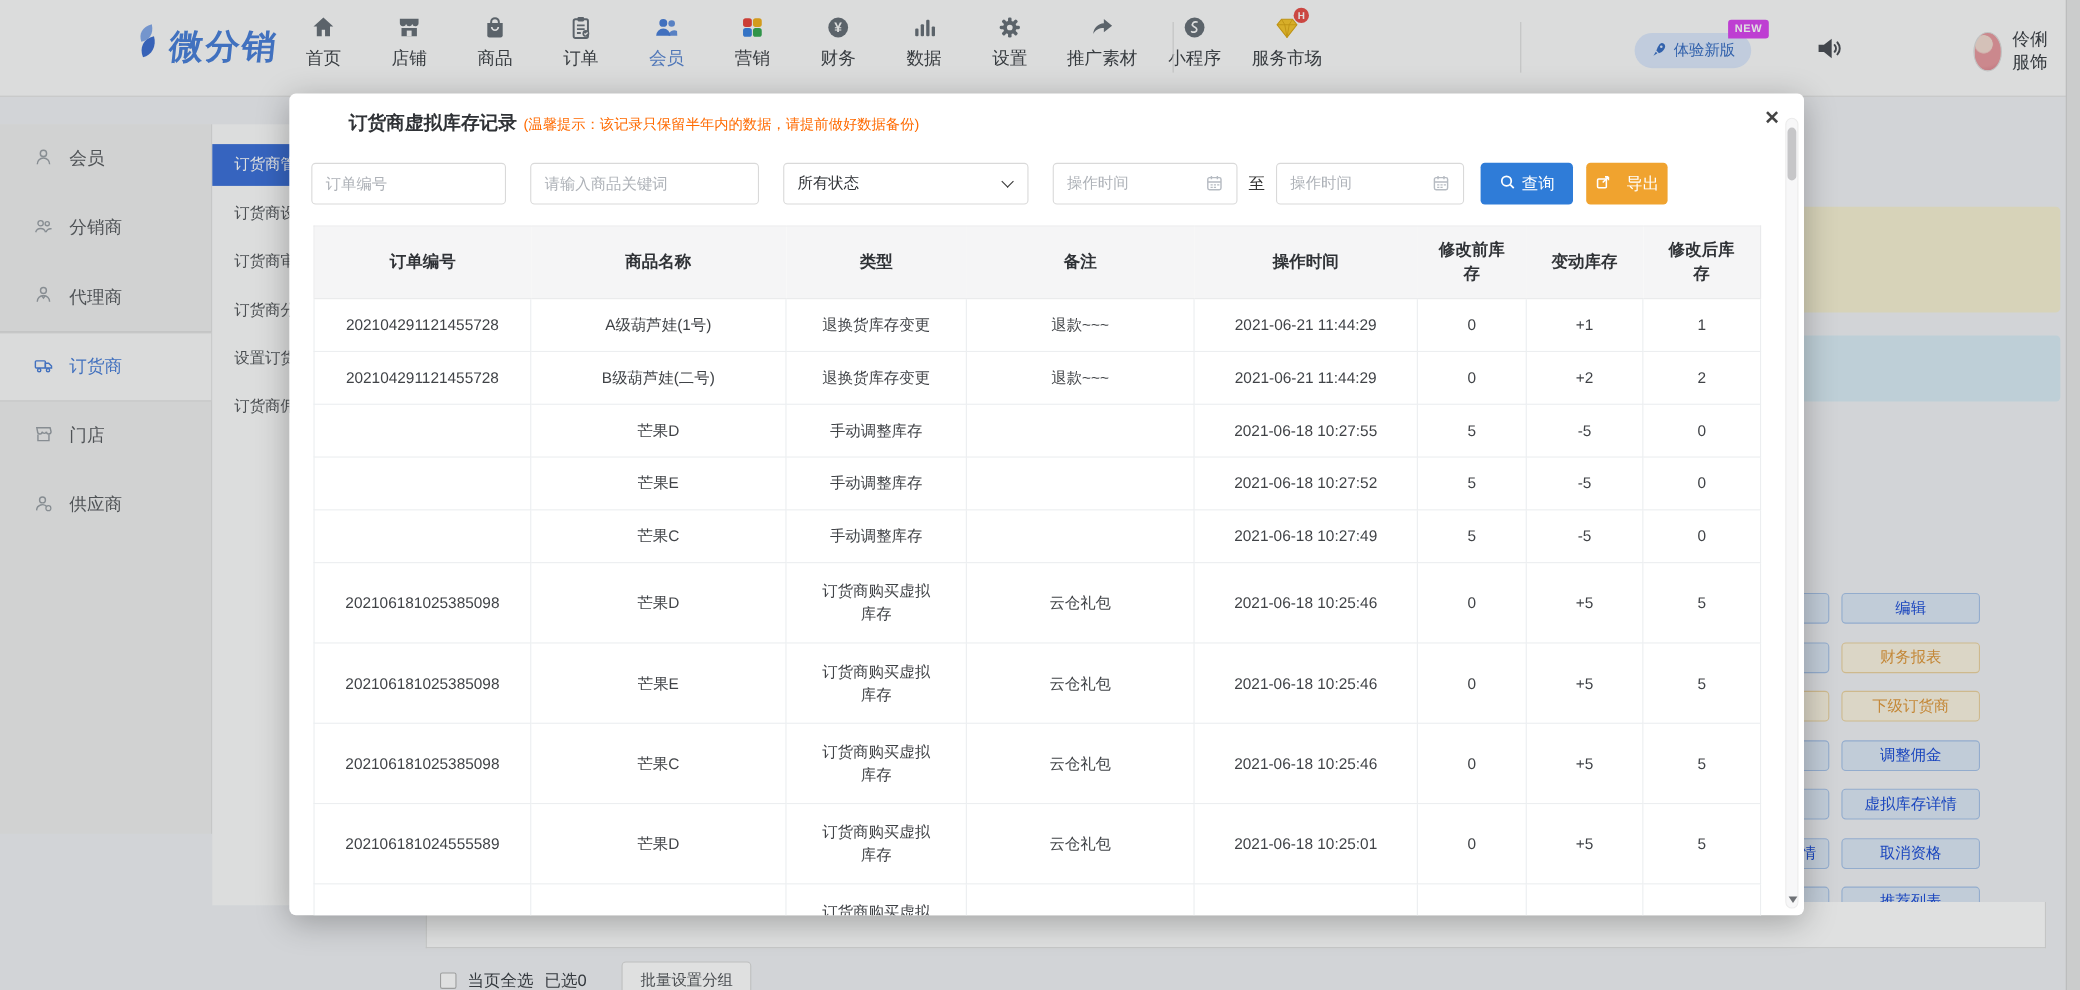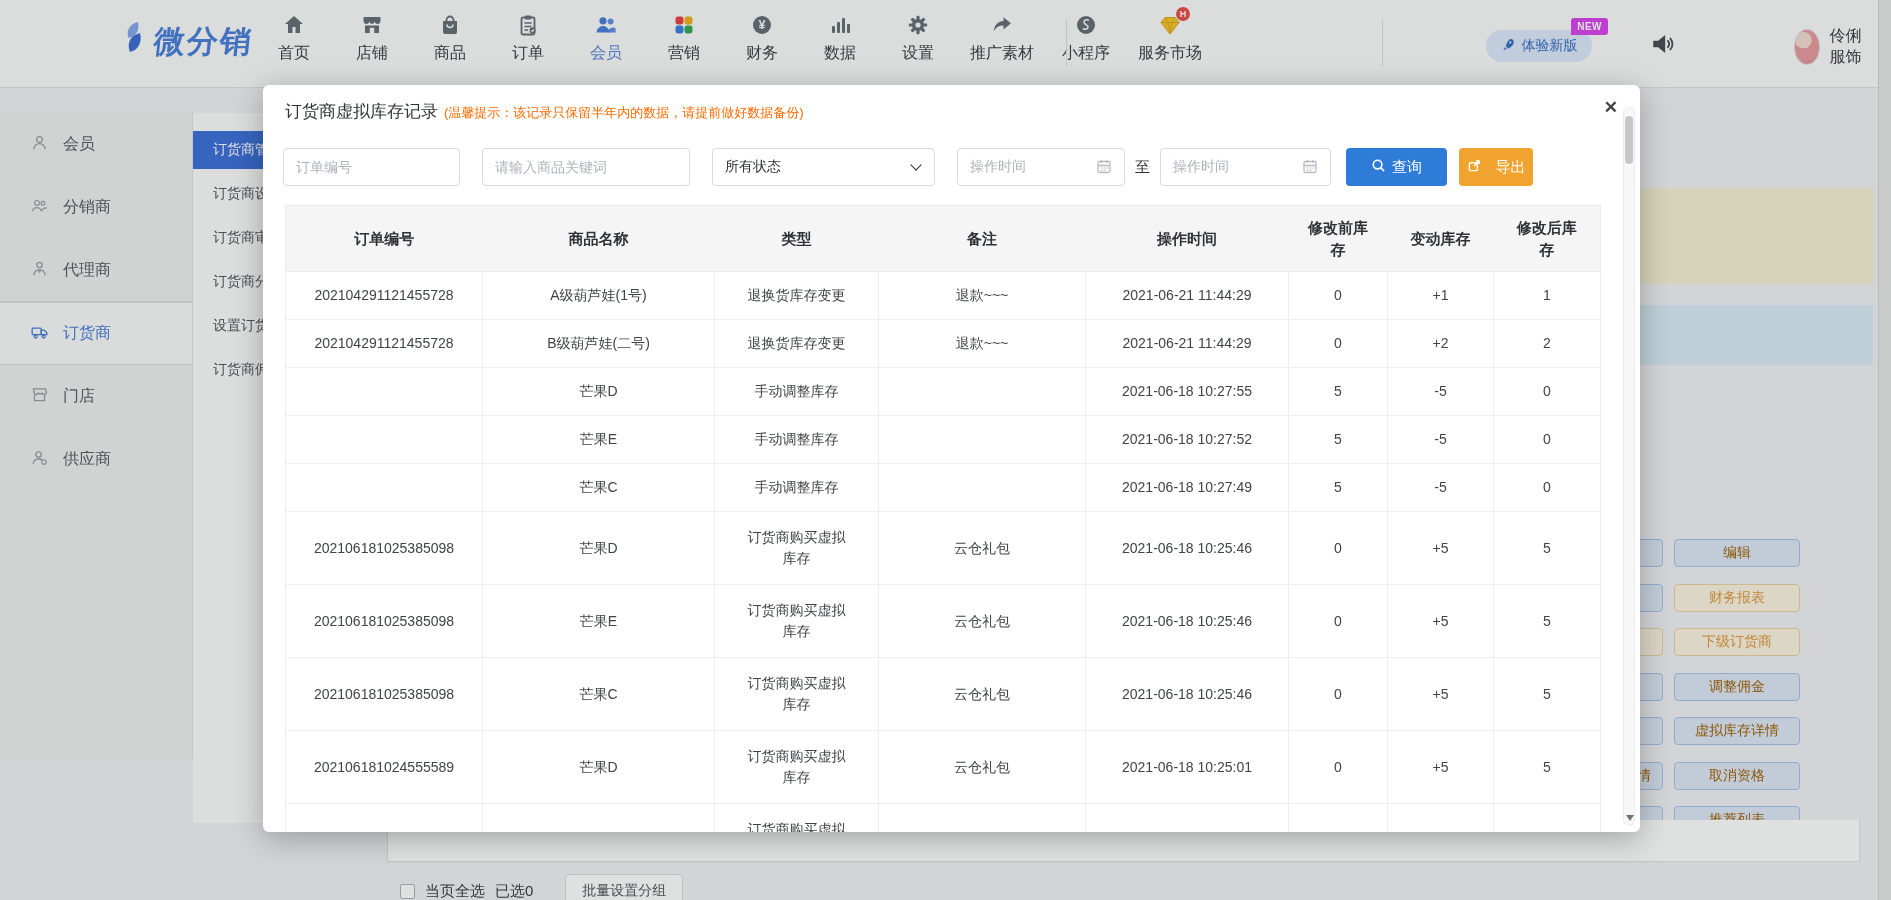--- a/index.html
+++ b/index.html
@@ -38,49 +38,49 @@
   .submenu { position:absolute; left:193px; top:113px; width:122px; height:710px; background:#fcfcfc; border-right:1px solid #e6e6e6; padding-top:18px; z-index:9; }
   .sm-item { height:38px; margin-bottom:6px; display:flex; align-items:center; padding-left:20px; font-size:14px; color:#55585c; cursor:pointer; white-space:nowrap; }
   .sm-item.active { background:#3d71d9; color:#fff; }
 
   
   .content { position:absolute; left:315px; top:113px; right:0; bottom:0; z-index:8; }
   .blk { position:absolute; border-radius:4px; }
   .blk.beige { left:72px; top:75px; width:1486px; height:96px; background:#f6f1d3; }
   .blk.blue  { left:72px; top:192px; width:1486px; height:60px; background:#d9ecf5; }
   .bg-btn { position:absolute; width:126px; height:28px; border-radius:4px; font-size:14px; display:flex; align-items:center; justify-content:center; cursor:pointer; white-space:nowrap; }
-  .bg-btn.blue { background:#dde8f6; border:1px solid #a8c4ea; color:#a16207; }
+  .bg-btn.blue { background:#dde8f6; border:1px solid #a8c4ea; color:#1d4ed8; }
   .bg-btn.orange { background:#fbf4e2; border:1px solid #ecd3a0; color:#e09a3e; }
   .table-bottom-strip { position:absolute; left:72px; top:707px; width:1473px; height:42px; background:#fff; border:1px solid #e0e0e0; border-top:none; }
   .footer-row { position:absolute; left:85px; top:761px; display:flex; align-items:center; gap:10px; }
   .cb { width:15px; height:15px; border:1px solid #b4b4b4; border-radius:2px; background:#fff; cursor:pointer; }
   .footer-label { font-size:15px; color:#3c4046; }
   .batch-btn { margin-left:22px; height:34px; padding:0 16px; background:#fff; border:1px solid #d9d9d9; border-radius:4px; font-size:14px; color:#55585c; cursor:pointer; }
 
   .page-scrollbar { position:absolute; right:0; top:0; width:13px; height:900px; background:#e9e9e9; border-left:1px solid #d5d5d5; z-index:20; }
 
   
   .overlay { position:absolute; inset:0; background:rgba(10,12,16,0.13); z-index:50; }
   .modal { position:absolute; left:263px; top:85px; width:1377px; height:747px; background:#fff; border-radius:6px; box-shadow:0 6px 30px rgba(0,0,0,.28); z-index:100; overflow:hidden; }
   .m-close { position:absolute; top:12px; right:22px; font-size:17px; color:#444; background:none; border:none; cursor:pointer; font-weight:bold; }
   .m-head { padding:15px 22px 0 22px; }
-  .m-title { font-size:17px; color:#2f3236; font-weight:normal; }
+  .m-title { font-size:17px; color:#2f3236; font-weight:bold;margin-left:32px; }
   .m-warn { font-size:13px; color:#ff6a00; margin-left:6px; }
   .filters { position:absolute; top:63px; left:20px; display:flex; align-items:center; height:38px; }
   .f-input { height:38px; border:1px solid #d9d9d9; border-radius:4px; background:#fff; font-size:14px; color:#333; padding:0 12px; outline:none; }
   .f-input::placeholder { color:#aeb2b8; }
   .in-order { width:177px; }
   .in-keyword { width:208px; margin-left:22px; }
   .f-select { width:223px; height:38px; margin-left:22px; border:1px solid #d9d9d9; border-radius:4px; background:#fff; display:flex; align-items:center; padding:0 12px; font-size:14px; color:#2f3236; cursor:pointer; position:relative; }
   .sel-chev { position:absolute; right:14px; top:14px; width:8px; height:8px; border-right:1.6px solid #333; border-bottom:1.6px solid #333; transform:rotate(45deg); margin-top:-2px; }
   .f-date { width:168px; height:38px; margin-left:22px; border:1px solid #d9d9d9; border-radius:4px; background:#fff; display:flex; align-items:center; justify-content:space-between; padding:0 12px; font-size:14px; color:#aeb2b8; cursor:pointer; }
   .f-date.end { width:171px; margin-left:10px; }
   .to-label { margin-left:10px; font-size:15px; color:#333; }
   .btn { height:38px; border:none; border-radius:4px; color:#fff; font-size:15px; display:flex; align-items:center; justify-content:center; gap:6px; cursor:pointer; }
-  .btn-search { width:101px; margin-left:15px; background:#2f7cd8; }
+  .btn-search { width:84px; margin-left:15px; background:#2f7cd8; }
   .btn-export { width:74px; margin-left:12px; background:#f0a32f;gap:14px; }
 
   .table-wrap { position:absolute; top:120px; left:22px; width:1315px; }
   table.stock { width:1315px; border-collapse:collapse; table-layout:fixed; border:1px solid #e9eaec; }
   table.stock th { background:#f5f5f6; font-size:15px; font-weight:bold; color:#2f3236; border-bottom:1px solid #e9eaec; text-align:center; vertical-align:middle; line-height:1.45; }
   table.stock thead tr { height:66px; }
   table.stock td { border:1px solid #eceef0; font-size:14px; color:#404347; text-align:center; vertical-align:middle; padding:0 8px; line-height:1.5; background:#fff; }
   tr.short { height:48px; } tr.tall { height:73px; }
   .th-wrap { display:inline-block; max-width:66px; }
   .type-wrap { display:inline-block; max-width:104px; }

